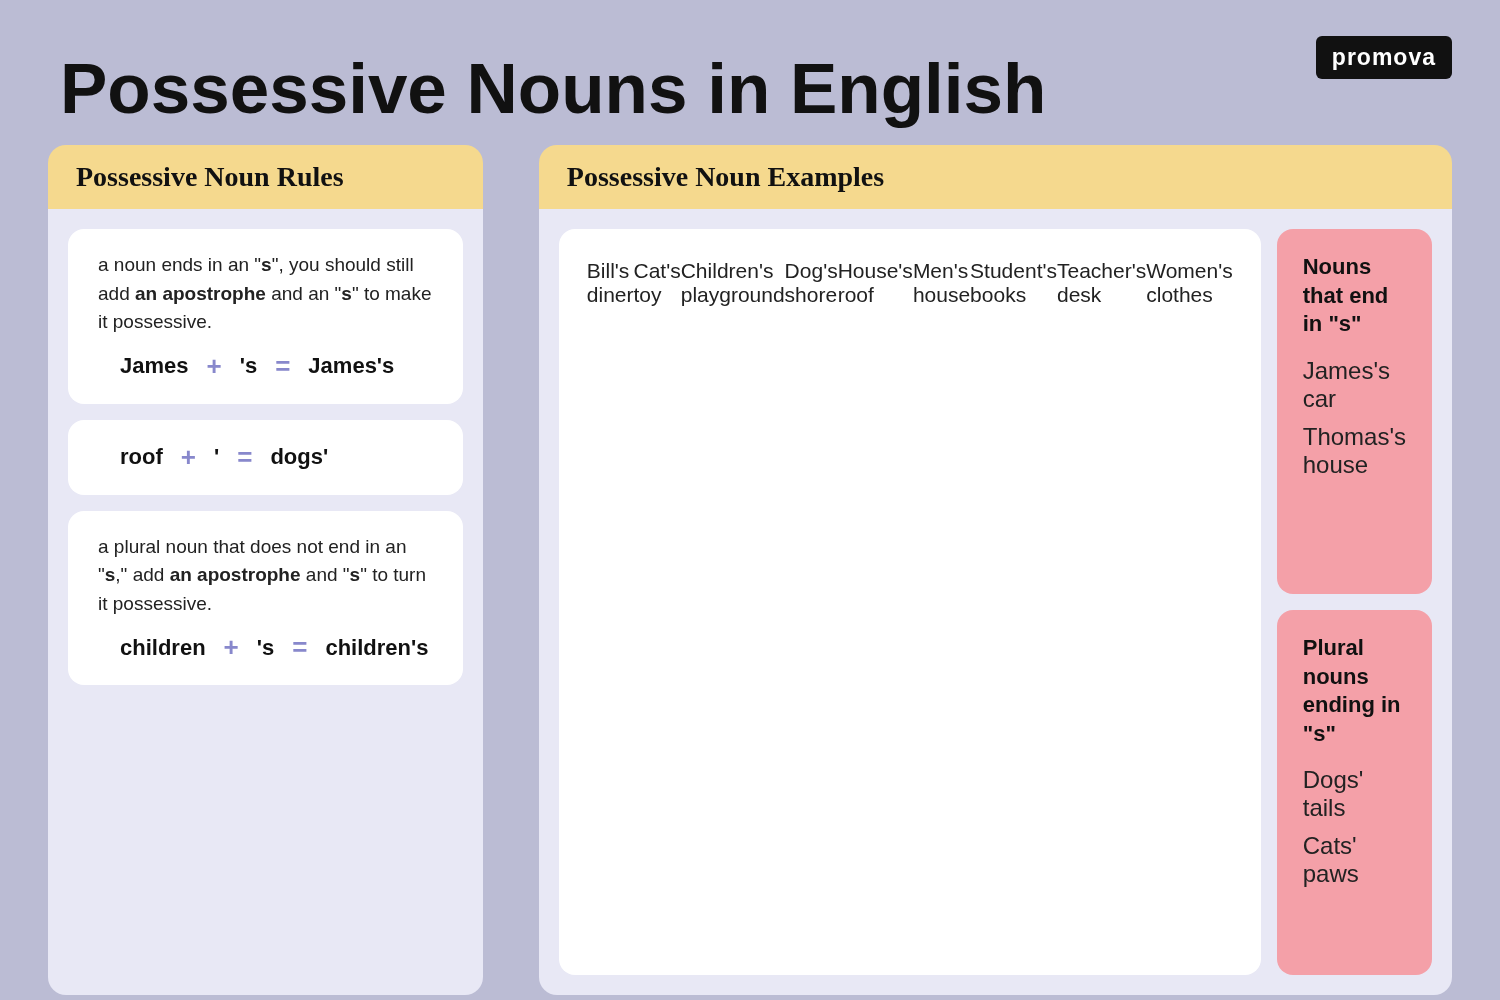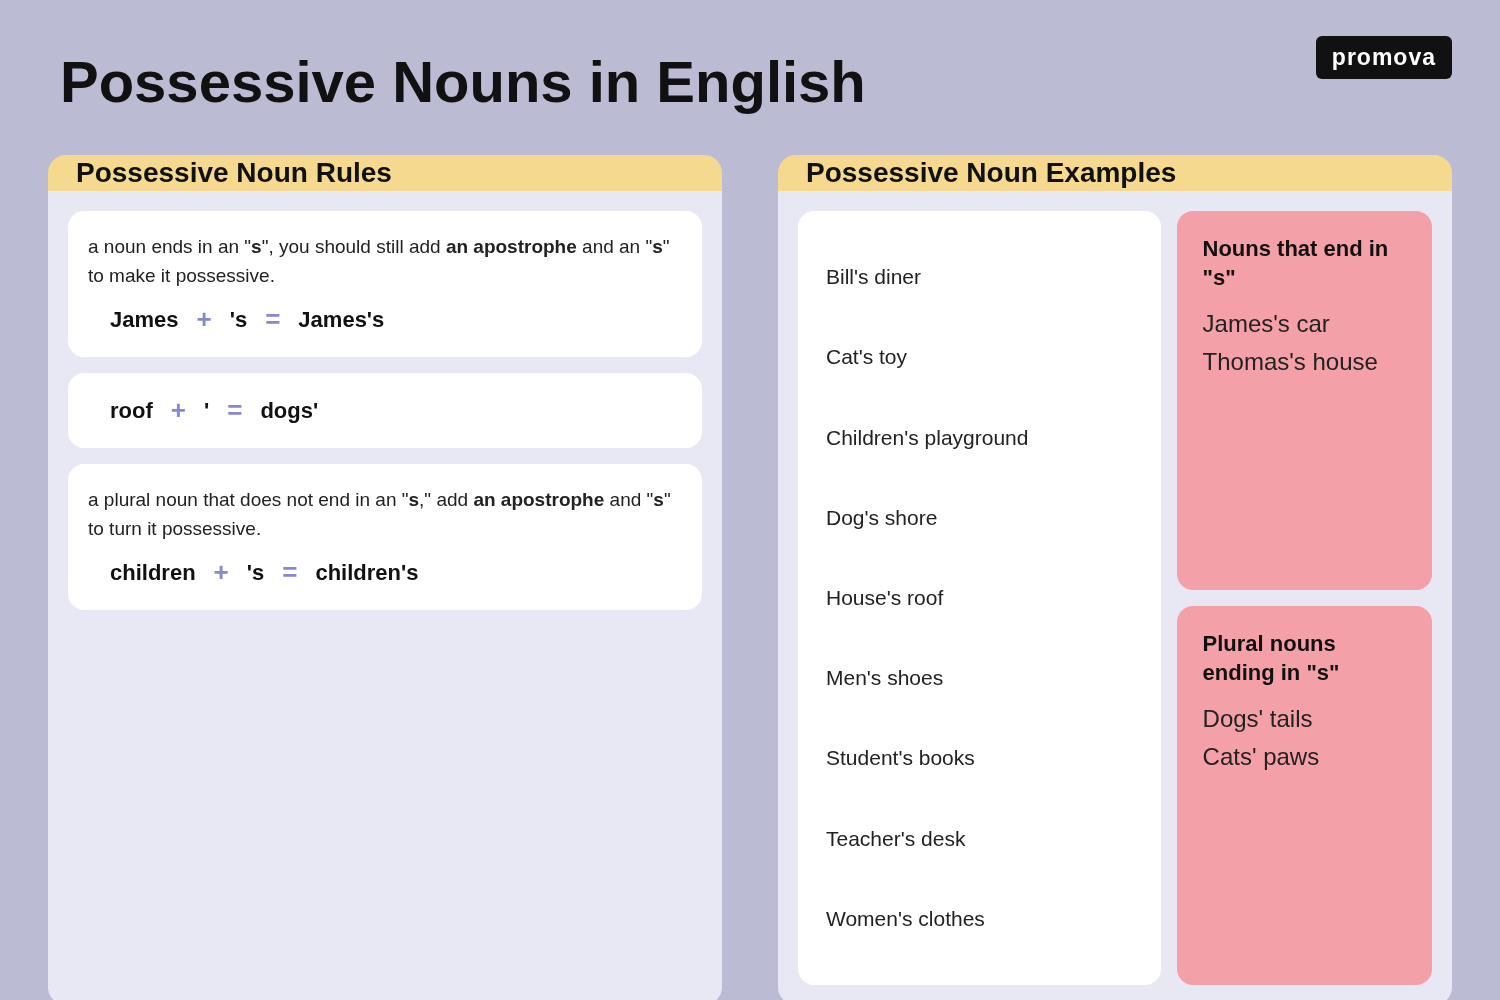--- a/index.html
+++ b/index.html
@@ -7,24 +7,24 @@
     body {
       background-color: #bbbcd4;
       font-family: 'Arial', sans-serif;
       width: 1500px;
       height: 1000px;
       overflow: hidden;
       position: relative;
     }
 
     .page-title {
-      font-size: 58px;
-      font-weight: 900;
-      color: #111;
-      padding: 48px 60px 40px 60px;
+      font-size: 71px;
+      font-weight: 900;
+      color: #111;
+      padding: 48px 60px 16px 60px;
     }
 
     .promova-logo {
       position: absolute;
       top: 36px;
       right: 48px;
       background: #111;
       color: #fff;
       font-size: 23px;
       font-weight: 700;
@@ -44,21 +44,22 @@
     .left-panel {
       flex: 1;
       display: flex;
       flex-direction: column;
       gap: 0;
     }
 
     .panel-header {
       background: #f5d98e;
       border-radius: 18px 18px 0 0;
-      padding: 2px 28px;
+      padding: 16px 28px;
+      font-family: Liberation Serif, serif;
     }
 
     .panel-header-title {
       font-size: 28px;
       font-weight: 900;
       color: #111;
     }
 
     .rules-container {
       background: #e8e8f5;
@@ -66,21 +67,21 @@
       padding: 20px 20px;
       display: flex;
       flex-direction: column;
       gap: 16px;
       flex: 1;
     }
 
     .rule-card {
       background: #fff;
       border-radius: 16px;
-      padding: 22px 20px;
+      padding: 22px 30px;
     }
 
     .rule-text {
       font-size: 19px;
       color: #222;
       line-height: 1.5;
       margin-bottom: 14px;
     }
 
     .rule-text strong {
@@ -130,21 +131,21 @@
       gap: 16px;
       flex: 1;
     }
 
     .examples-list-panel {
       flex: 1.2;
       background: #fff;
       border-radius: 16px;
       padding: 26px 28px;
       display: flex;
-      flex-direction: column;
+      flex-direction: row;
       justify-content: space-around;
     }
 
     .example-item {
       font-size: 21px;
       color: #222;
       padding: 4px 0;
     }
 
     .side-panels {
@@ -235,21 +236,21 @@
       <div class="panel-header-title">Possessive Noun Examples</div>
     </div>
     <div class="examples-container">
 
       <div class="examples-list-panel">
         <div class="example-item">Bill's diner</div>
         <div class="example-item">Cat's toy</div>
         <div class="example-item">Children's playground</div>
         <div class="example-item">Dog's shore</div>
         <div class="example-item">House's roof</div>
-        <div class="example-item">Men's shoes</div>
+        <div class="example-item">Men's house</div>
         <div class="example-item">Student's books</div>
         <div class="example-item">Teacher's desk</div>
         <div class="example-item">Women's clothes</div>
       </div>
 
       <div class="side-panels">
 
         <div class="side-card">
           <div class="side-card-title">Nouns that end in "s"</div>
           <div class="side-card-item">James's car</div>

